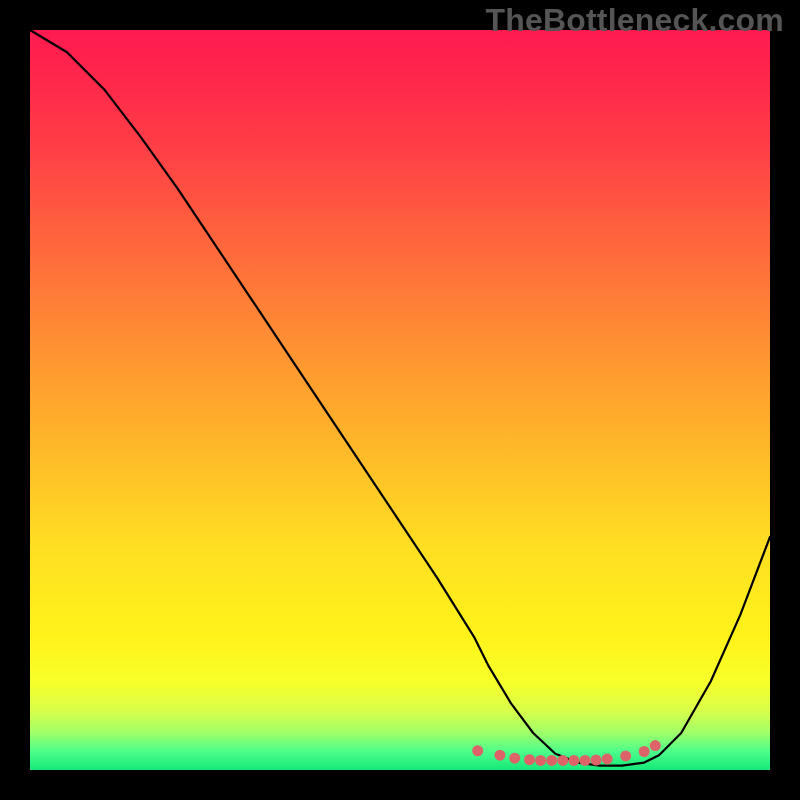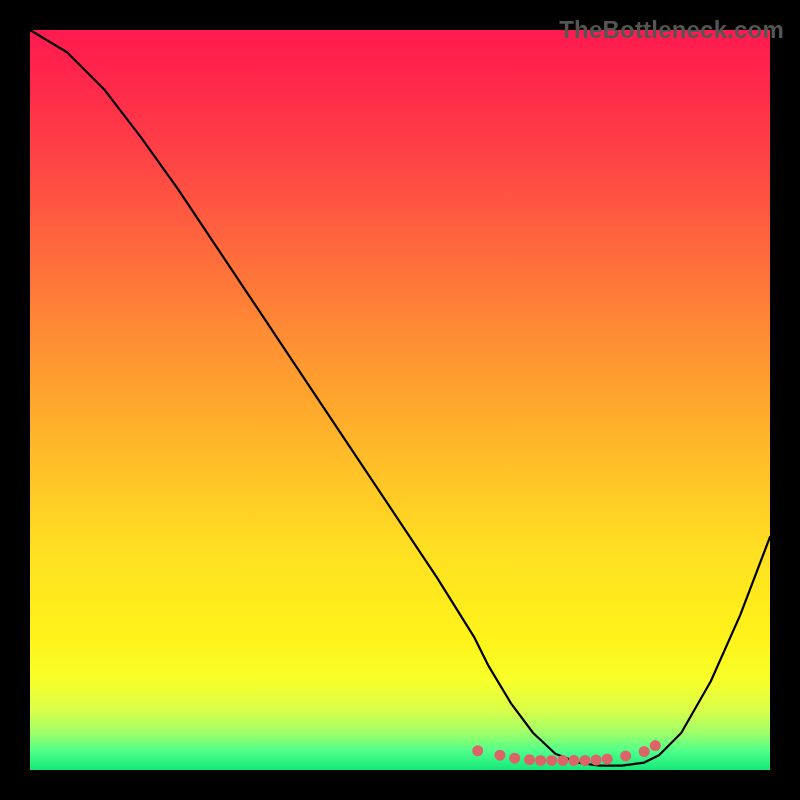--- a/index.html
+++ b/index.html
@@ -5,25 +5,25 @@
   * { margin: 0; padding: 0; box-sizing: border-box; }
   html, body { width: 800px; height: 800px; overflow: hidden; }
   .frame {
     width: 800px;
     height: 800px;
     background: #000;
     position: relative;
   }
   .watermark {
     position: absolute;
-    top: 16px;
+    top: 2px;
     right: 16px;
     color: #555;
     font-family: Arial, Helvetica, sans-serif;
-    font-size: 24px;
+    font-size: 32px;
     font-weight: 600;
     letter-spacing: 0.2px;
     z-index: 5;
   }
   .plot {
     position: absolute;
     left: 30px;
     top: 30px;
     width: 740px;
     height: 740px;

